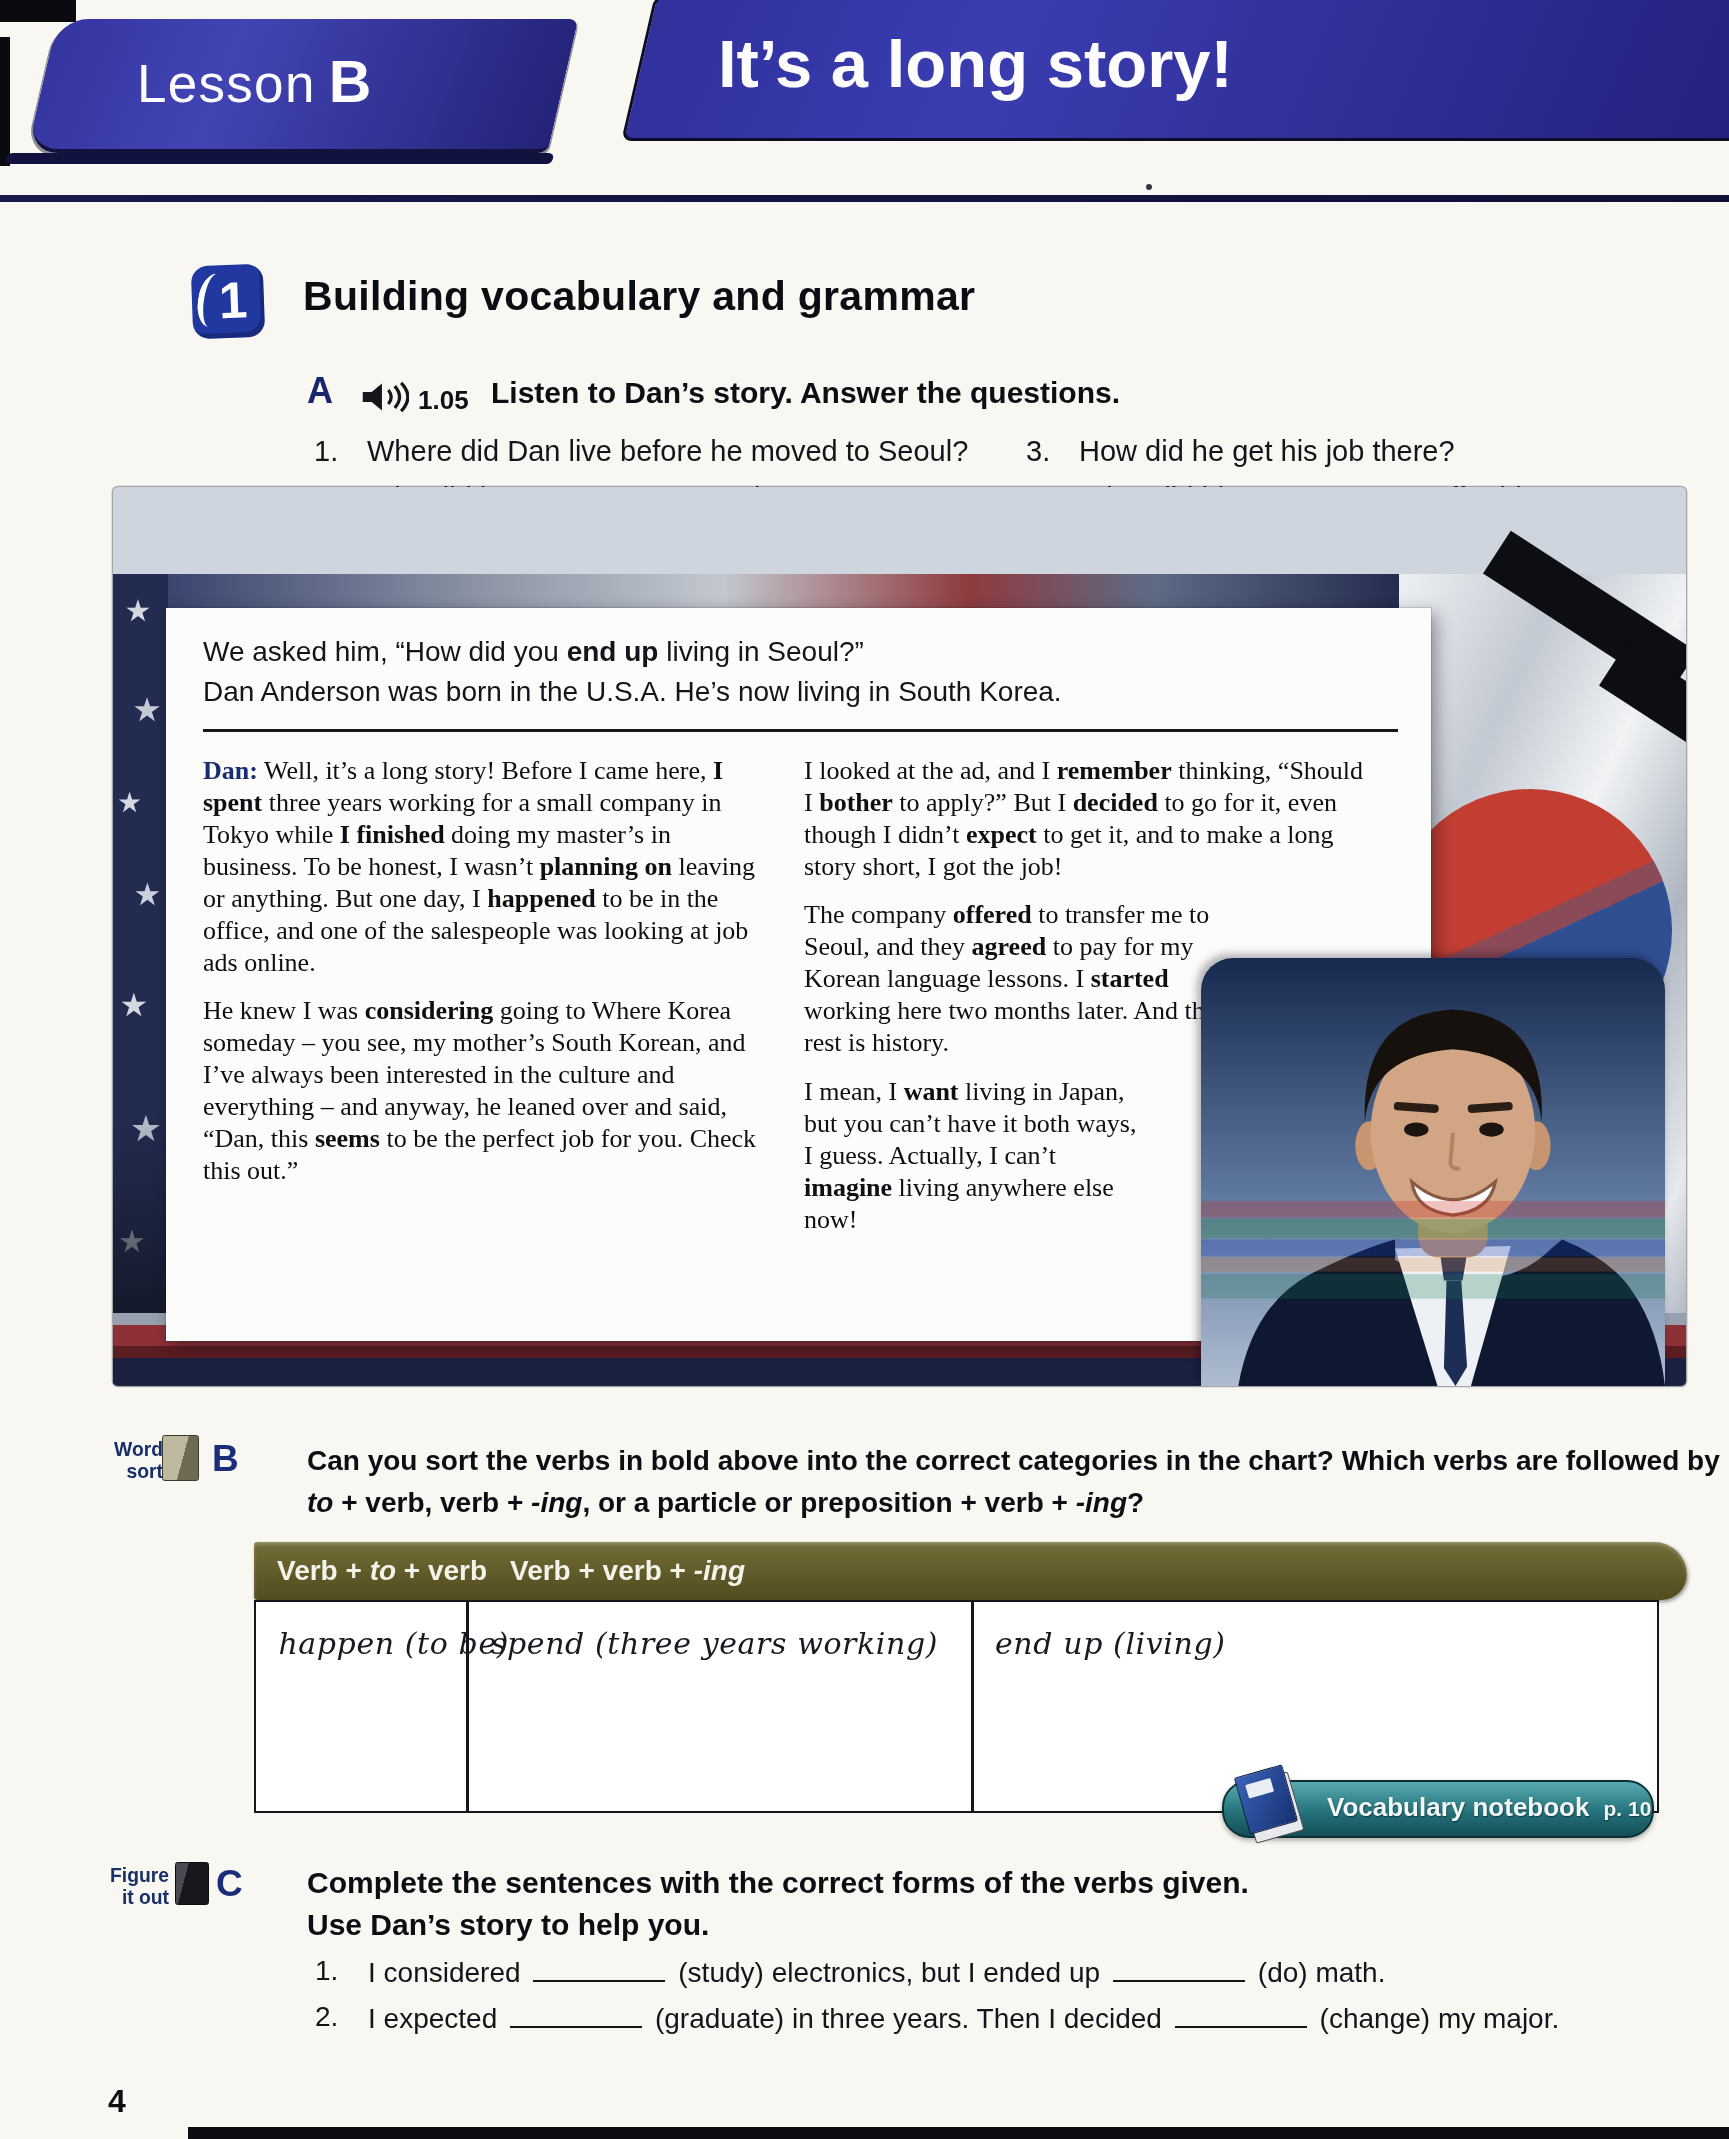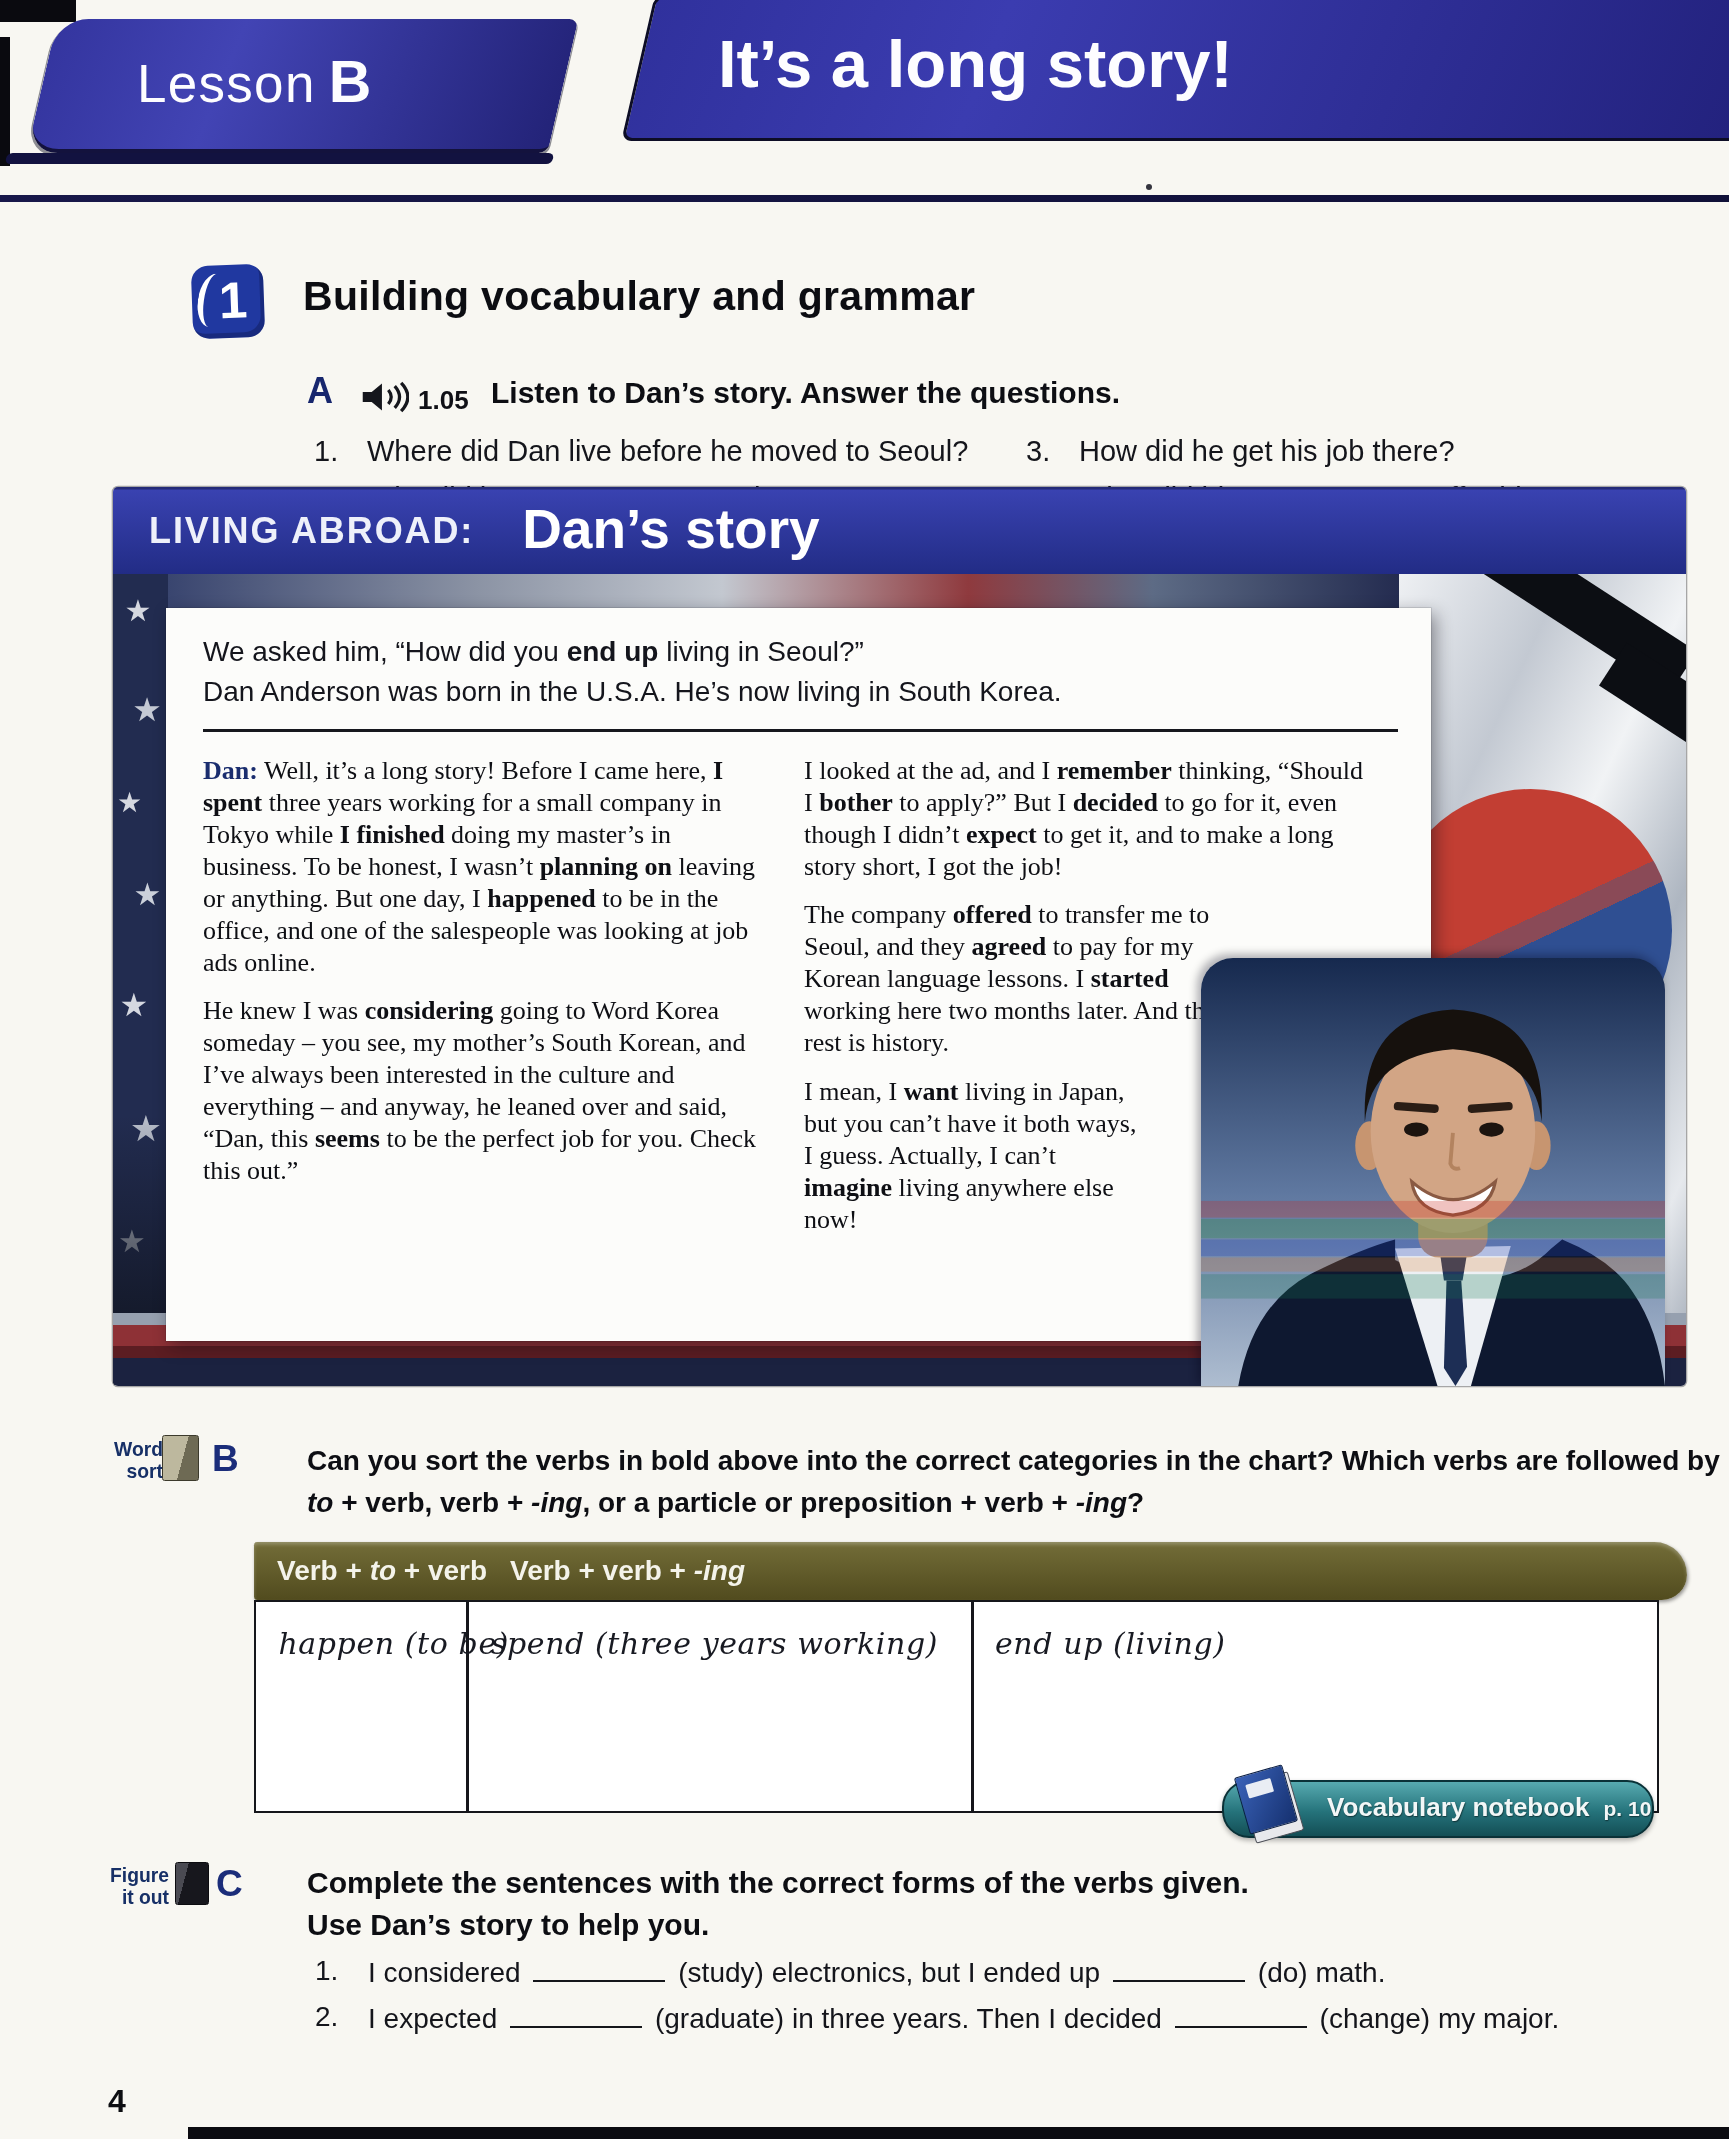--- a/index.html
+++ b/index.html
@@ -218,21 +218,21 @@
     <div class="taegeuk"></div>
     <div class="bottom-band"></div>
 
     <div class="story-card">
       <div class="intro-line"><span>We asked him, “How did you </span><b>end up</b><span> living in Seoul?”</span></div>
       <div class="intro-line">Dan Anderson was born in the U.S.A. He’s now living in South Korea.</div>
       <div class="divider"></div>
       <div class="cols">
         <div class="col">
           <p><span class="dan">Dan:</span><span> Well, it’s a long story! Before I came here, </span><b>I spent</b><span> three years working for a small company in Tokyo while </span><b>I finished</b><span> doing my master’s in business. To be honest, I wasn’t </span><b>planning on</b><span> leaving or anything. But one day, I </span><b>happened</b><span> to be in the office, and one of the salespeople was looking at job ads online.</span></p>
-          <p><span>He knew I was </span><b>considering</b><span> going to Word Korea someday – you see, my mother’s South Korean, and I’ve always been interested in the culture and everything – and anyway, he leaned over and said, “Dan, this </span><b>seems</b><span> to be the perfect job for you. Check this out.”</span></p>
+          <p><span>He knew I was </span><b>considering</b><span> going to Where Korea someday – you see, my mother’s South Korean, and I’ve always been interested in the culture and everything – and anyway, he leaned over and said, “Dan, this </span><b>seems</b><span> to be the perfect job for you. Check this out.”</span></p>
         </div>
         <div class="col">
           <p><span>I looked at the ad, and I </span><b>remember</b><span> thinking, “Should I </span><b>bother</b><span> to apply?” But I </span><b>decided</b><span> to go for it, even though I didn’t </span><b>expect</b><span> to get it, and to make a long story short, I got the job!</span></p>
           <p class="p4"><span>The company </span><b>offered</b><span> to transfer me to Seoul, and they </span><b>agreed</b><span> to pay for my Korean language lessons. I </span><b>started</b><span> working here two months later. And the rest is history.</span></p>
           <p class="p5"><span>I mean, I </span><b>want</b><span> living in Japan, but you can’t have it both ways, I guess. Actually, I can’t </span><b>imagine</b><span> living anywhere else now!</span></p>
         </div>
       </div>
     </div>
 
     <div class="photo">
@@ -261,24 +261,20 @@
         <path d="M392 272 L388 320 Q392 331 403 327" stroke="#b3835f" stroke-width="6" fill="none"></path>
         <path d="M328 348 Q392 404 458 348 Q450 394 392 400 Q334 394 328 348 Z" fill="#ffffff" stroke="#8a5a43" stroke-width="5"></path>
         <rect x="0" y="378" width="722" height="26" fill="rgba(200,40,30,0.28)"></rect>
         <rect x="0" y="406" width="722" height="30" fill="rgba(40,140,60,0.30)"></rect>
         <rect x="0" y="438" width="722" height="26" fill="rgba(30,60,180,0.28)"></rect>
         <rect x="0" y="466" width="722" height="22" fill="rgba(220,120,30,0.22)"></rect>
         <rect x="0" y="492" width="722" height="38" fill="rgba(20,120,80,0.25)"></rect>
       </svg>
     </div>
 
-    <div class="panel-header">
-      <span class="kicker">LIVING ABROAD:</span>
-      <span class="story-title">Dan’s story</span>
-    </div>
   </div>
 
   <div class="abs tag-label" style="left:76px;top:1439px;">
     <div>Word</div>
     <div>sort</div>
   </div>
   <div class="abs ws-icon"></div>
   <div class="abs exB-letter">B</div>
   <div class="abs exB-instr"><span>Can you sort the verbs in bold above into the correct categories in the chart? Which verbs are followed by </span><i>to</i><span> + verb, verb + </span><i>-ing</i><span>, or a particle or preposition + verb + </span><i>-ing</i><span>?</span></div>
 

